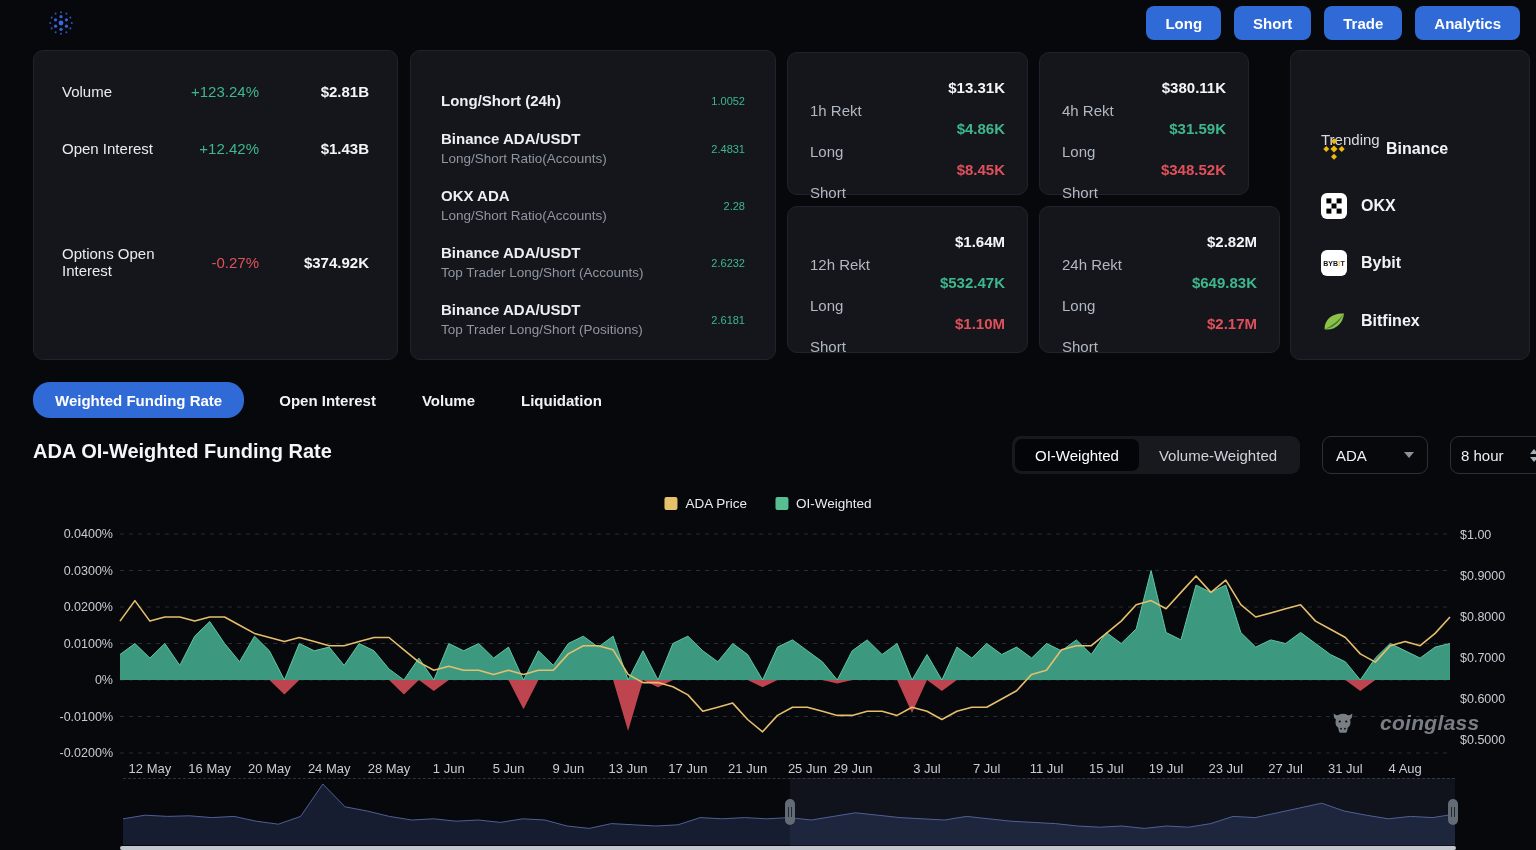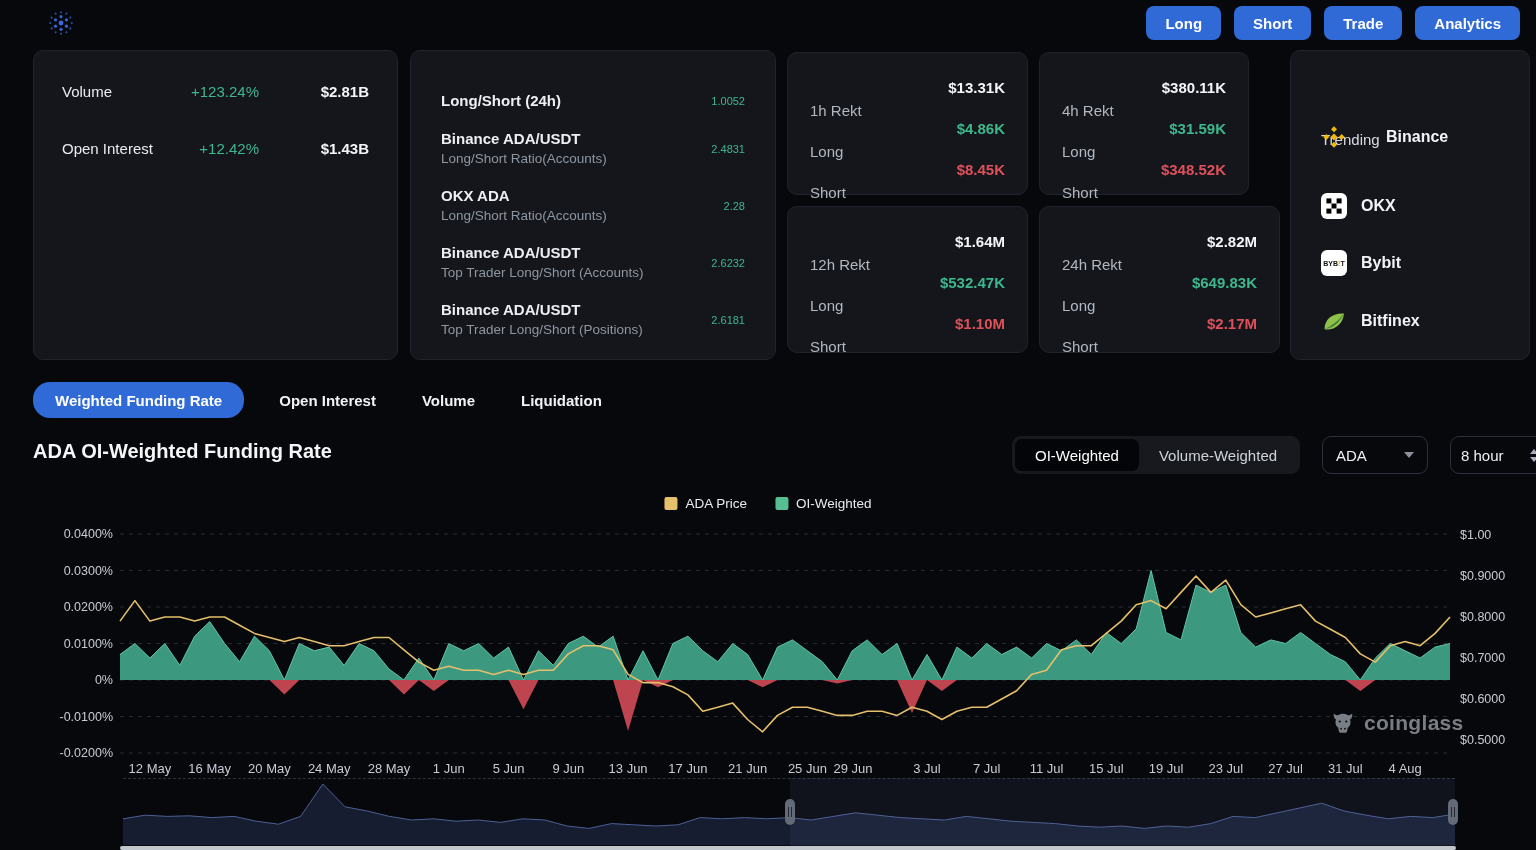--- a/index.html
+++ b/index.html
@@ -80,21 +80,21 @@
   #plot-area{position:absolute;left:120px;top:528px;width:1330px;height:232px;}
 
   
   .nav-topline{position:absolute;left:123px;width:1332px;top:778px;border-top:1px dashed #2c323e;}
   .nav-selection{position:absolute;left:790px;top:778px;width:665px;height:68px;background:rgba(96,118,168,0.10);}
   .navhandle{position:absolute;top:799px;width:10px;height:26px;border-radius:5px;background:#636b77;display:flex;align-items:center;justify-content:center;gap:2px;cursor:ew-resize;}
   .navhandle i{display:block;width:1px;height:10px;background:#23262d;}
   .scrollbar{position:absolute;left:120px;top:846px;width:1336px;height:4px;background:#c2c7ce;border-radius:2px;}
 
   
-  .watermark{position:absolute;left:1330px;top:710px;display:flex;align-items:center;gap:8px;opacity:.85;}
+  .watermark{position:absolute;left:1330px;top:710px;display:flex;align-items:center;gap:24px;opacity:.85;font-style:italic;}
   .wm-text{font-size:21px;font-weight:700;color:#8e939b;letter-spacing:.3px;}
 </style>
 </head>
 <body>
 
 <div class="page" id="page">
 
   <header class="hdr">
     <svg class="hdr-logo" id="cardano-logo" viewBox="0 0 30 30">
         <circle cx="15.00" cy="15.00" r="2.4" fill="#3b68e0" opacity="1"></circle>
@@ -130,20 +130,25 @@
         <div class="srow" style="top: 28px;">
           <span class="slab">Volume</span>
           <span class="schg up">+123.24%</span>
           <span class="sval">$2.81B</span>
         </div>
         <div class="srow" style="top: 85px;">
           <span class="slab">Open Interest</span>
           <span class="schg up">+12.42%</span>
           <span class="sval">$1.43B</span>
         </div>
+        <div class="srow" style="top: 199px;">
+          <span class="slab">Options Open Interest</span>
+          <span class="schg down">-0.27%</span>
+          <span class="sval">$374.92K</span>
+        </div>
       </div>
   </section>
 
   <section class="card ratio-card">
     <div id="ratio-rows" style="position:absolute;inset:0;">
         <div class="rrow" style="top: 29px;">
           <div class="rleft">
             <div class="rtitle">Long/Short (24h)</div>
           </div>
           <div class="rval">1.0052</div>
@@ -175,21 +180,21 @@
             <div class="rsub">Top Trader Long/Short (Positions)</div>
           </div>
           <div class="rval">2.6181</div>
         </div>
       </div>
   </section>
 
   <section class="card trend-card">
     <div class="trend-title">Trending</div>
     <div id="trending-items">
-        <div class="titem" style="top: 72px; gap: 39px;">
+        <div class="titem" style="top: 84px; gap: 39px;">
           <span class="ticon">
             <svg width="26" height="26" viewBox="0 0 26 26">
               <g fill="#f0b90b">
                 <rect x="10.5" y="10.5" width="5" height="5" transform="rotate(45 13 13)"></rect>
                 <rect x="10.9" y="3.2" width="4.2" height="4.2" transform="rotate(45 13 5.3)"></rect>
                 <rect x="10.9" y="18.6" width="4.2" height="4.2" transform="rotate(45 13 20.7)"></rect>
                 <rect x="3.2" y="10.9" width="4.2" height="4.2" transform="rotate(45 5.3 13)"></rect>
                 <rect x="18.6" y="10.9" width="4.2" height="4.2" transform="rotate(45 20.7 13)"></rect>
               </g>
             </svg>

